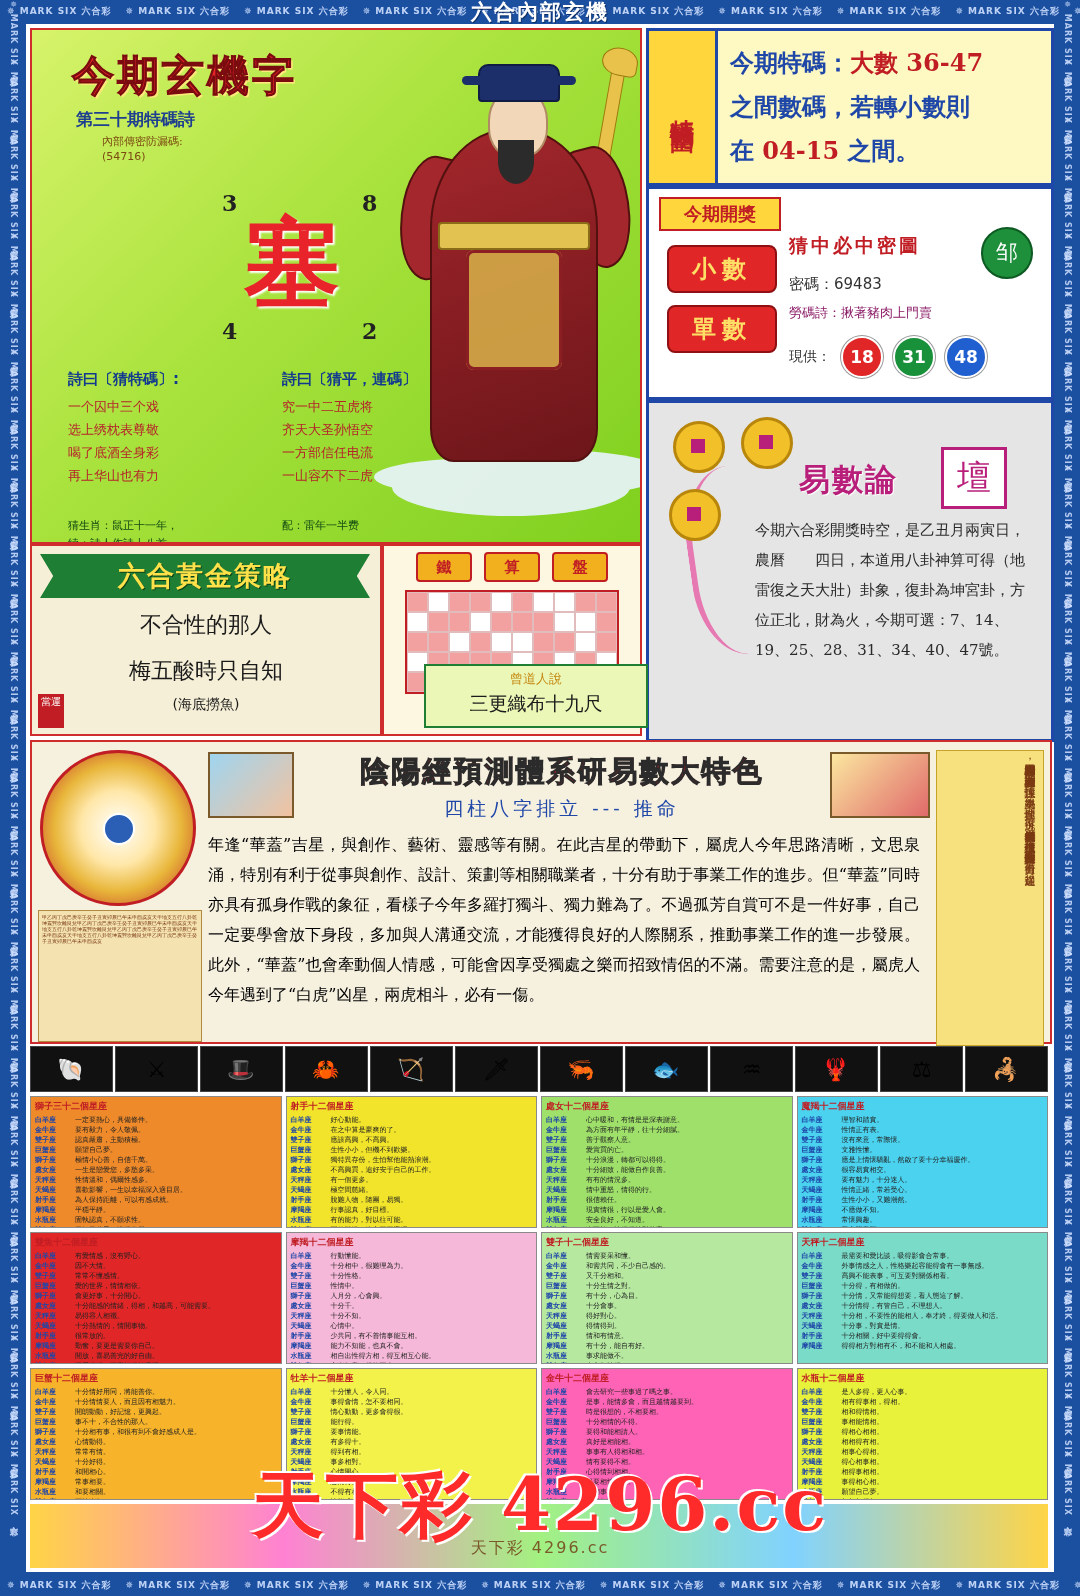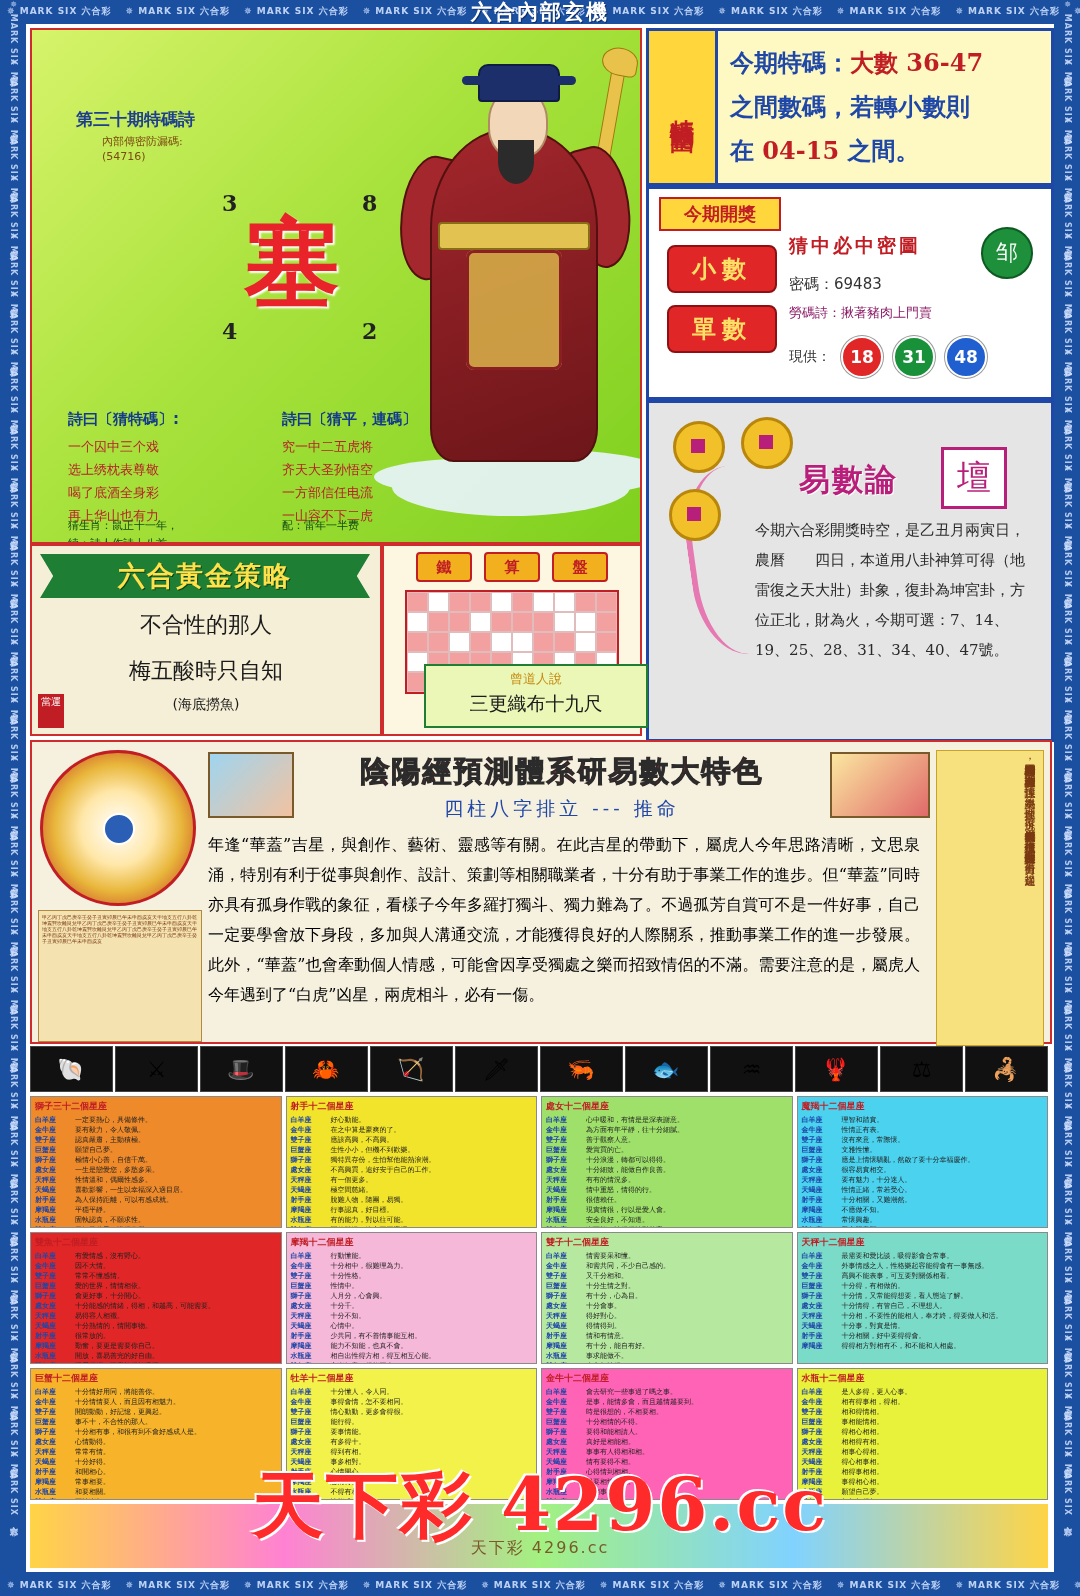--- a/index.html
+++ b/index.html
@@ -86,21 +86,21 @@
   .corner-num{
     position:absolute;font-size:22px;font-weight:bold;color:#222;
     font-family:"DejaVu Serif","Liberation Serif",serif;
   }
   .cn-3{left:190px;top:160px;}
   .cn-8{left:330px;top:160px;}
   .cn-4{left:190px;top:288px;}
   .cn-2{left:330px;top:288px;}
 
   .poem-col{position:absolute;top:338px;font-size:13px;color:#b5232a;line-height:23px;}
-  .poem-col .ph{font-size:15px;color:#123a8e;font-weight:bold;margin-bottom:4px;margin-top:40px;}
+  .poem-col .ph{font-size:15px;color:#123a8e;font-weight:bold;margin-bottom:4px;}
   .poem-left{left:36px;width:200px;}
   .poem-right{left:250px;width:220px;}
   .poem-foot{position:absolute;left:36px;top:488px;font-size:11px;color:#124a12;}
   .poem-foot2{position:absolute;left:250px;top:488px;font-size:11px;color:#124a12;}
   .poem-foot3{position:absolute;left:36px;top:506px;font-size:11px;color:#124a12;}
 
   
   .figure{
     position:absolute;right:4px;top:6px;width:250px;height:490px;
   }
@@ -467,20 +467,21 @@
 
   <div class="title-bar">
     <span class="main-title">六合內部玄機</span>
   </div>
 
   <div class="content">
 
     <div class="top-wrap">
 
       <div class="left-green">
+        <div class="xuanji-title">今期玄機字</div>
         <div class="xuanji-sub">第三十期特碼詩</div>
         <div class="xuanji-note">
           <div>內部傳密防漏碼:</div>
           <div>(54716)</div>
         </div>
         <div class="big-char">塞</div>
         <div class="corner-num cn-3">3</div>
         <div class="corner-num cn-8">8</div>
         <div class="corner-num cn-4">4</div>
         <div class="corner-num cn-2">2</div>
@@ -870,21 +871,21 @@
           <div class="crow">
             <span class="nm">天秤座</span>
             <span class="tx">要有魅力，十分迷人。</span>
           </div>
           <div class="crow">
             <span class="nm">天蝎座</span>
             <span class="tx">性情正緒，常若受心。</span>
           </div>
           <div class="crow">
             <span class="nm">射手座</span>
-            <span class="tx">十分相關，又難潮然。</span>
+            <span class="tx">生性小小，又難潮然。</span>
           </div>
           <div class="crow">
             <span class="nm">摩羯座</span>
             <span class="tx">不應做不知。</span>
           </div>
           <div class="crow">
             <span class="nm">水瓶座</span>
             <span class="tx">常懷興趣。</span>
           </div>
           <div class="crow">

